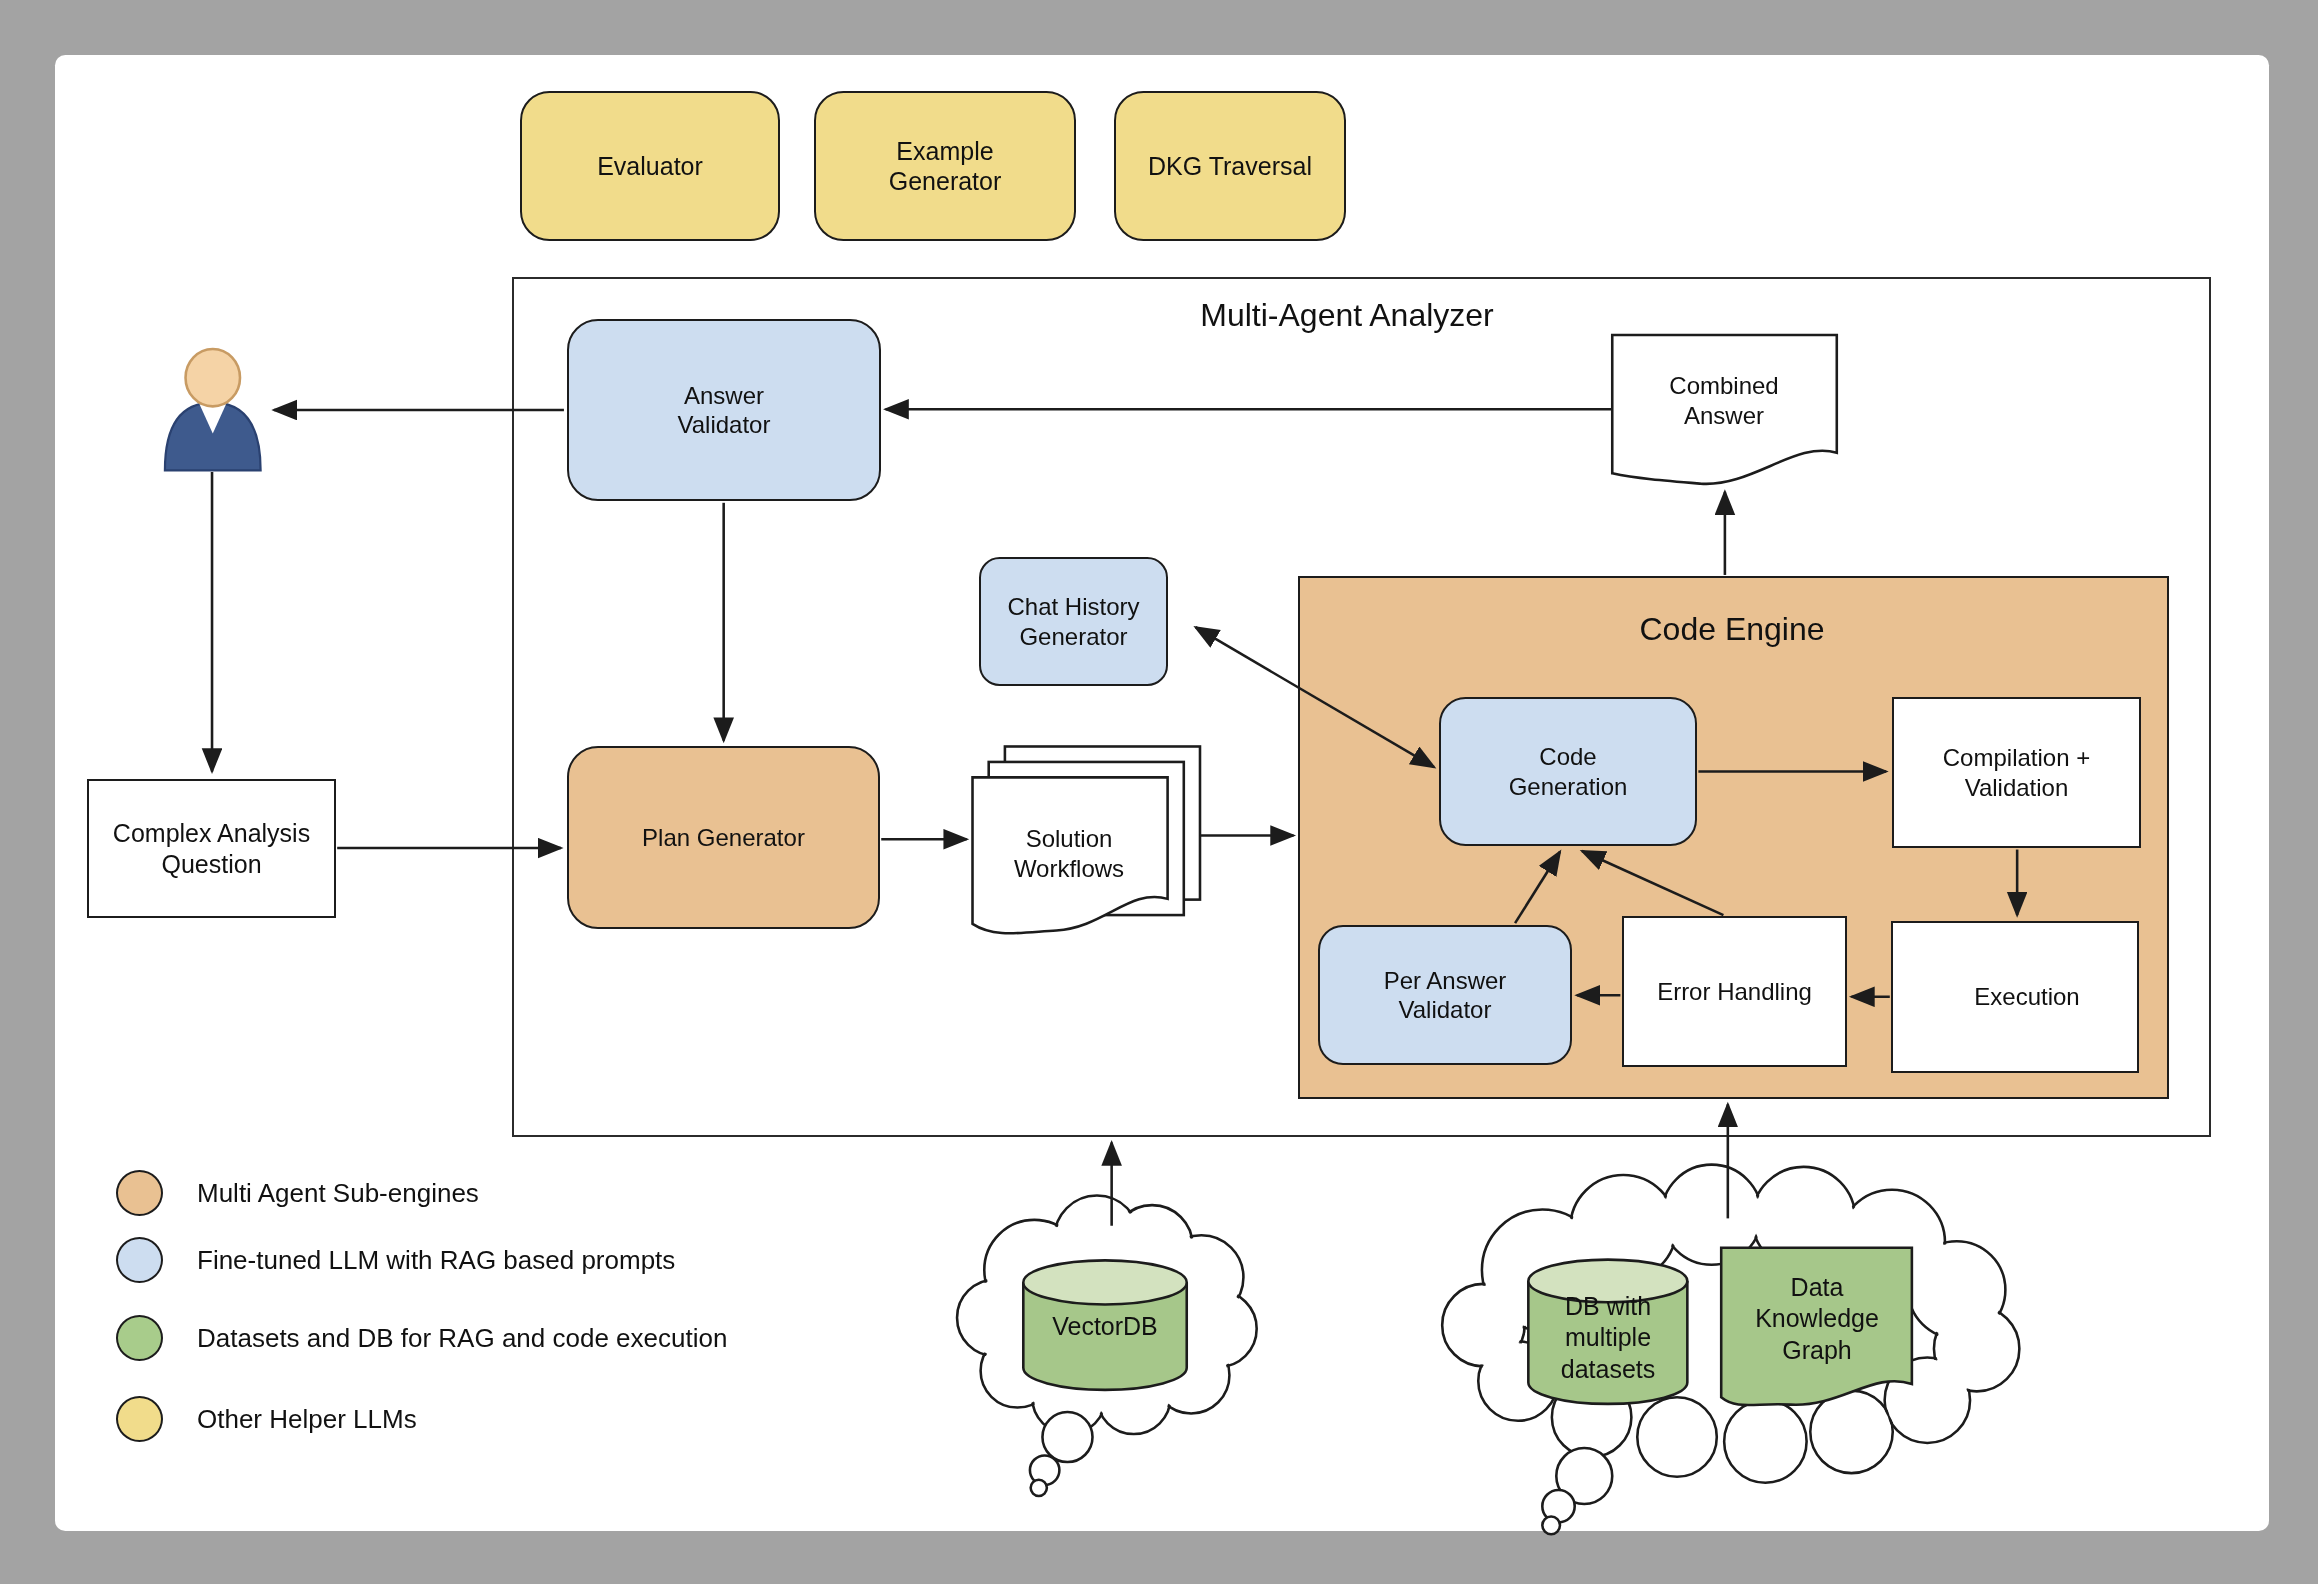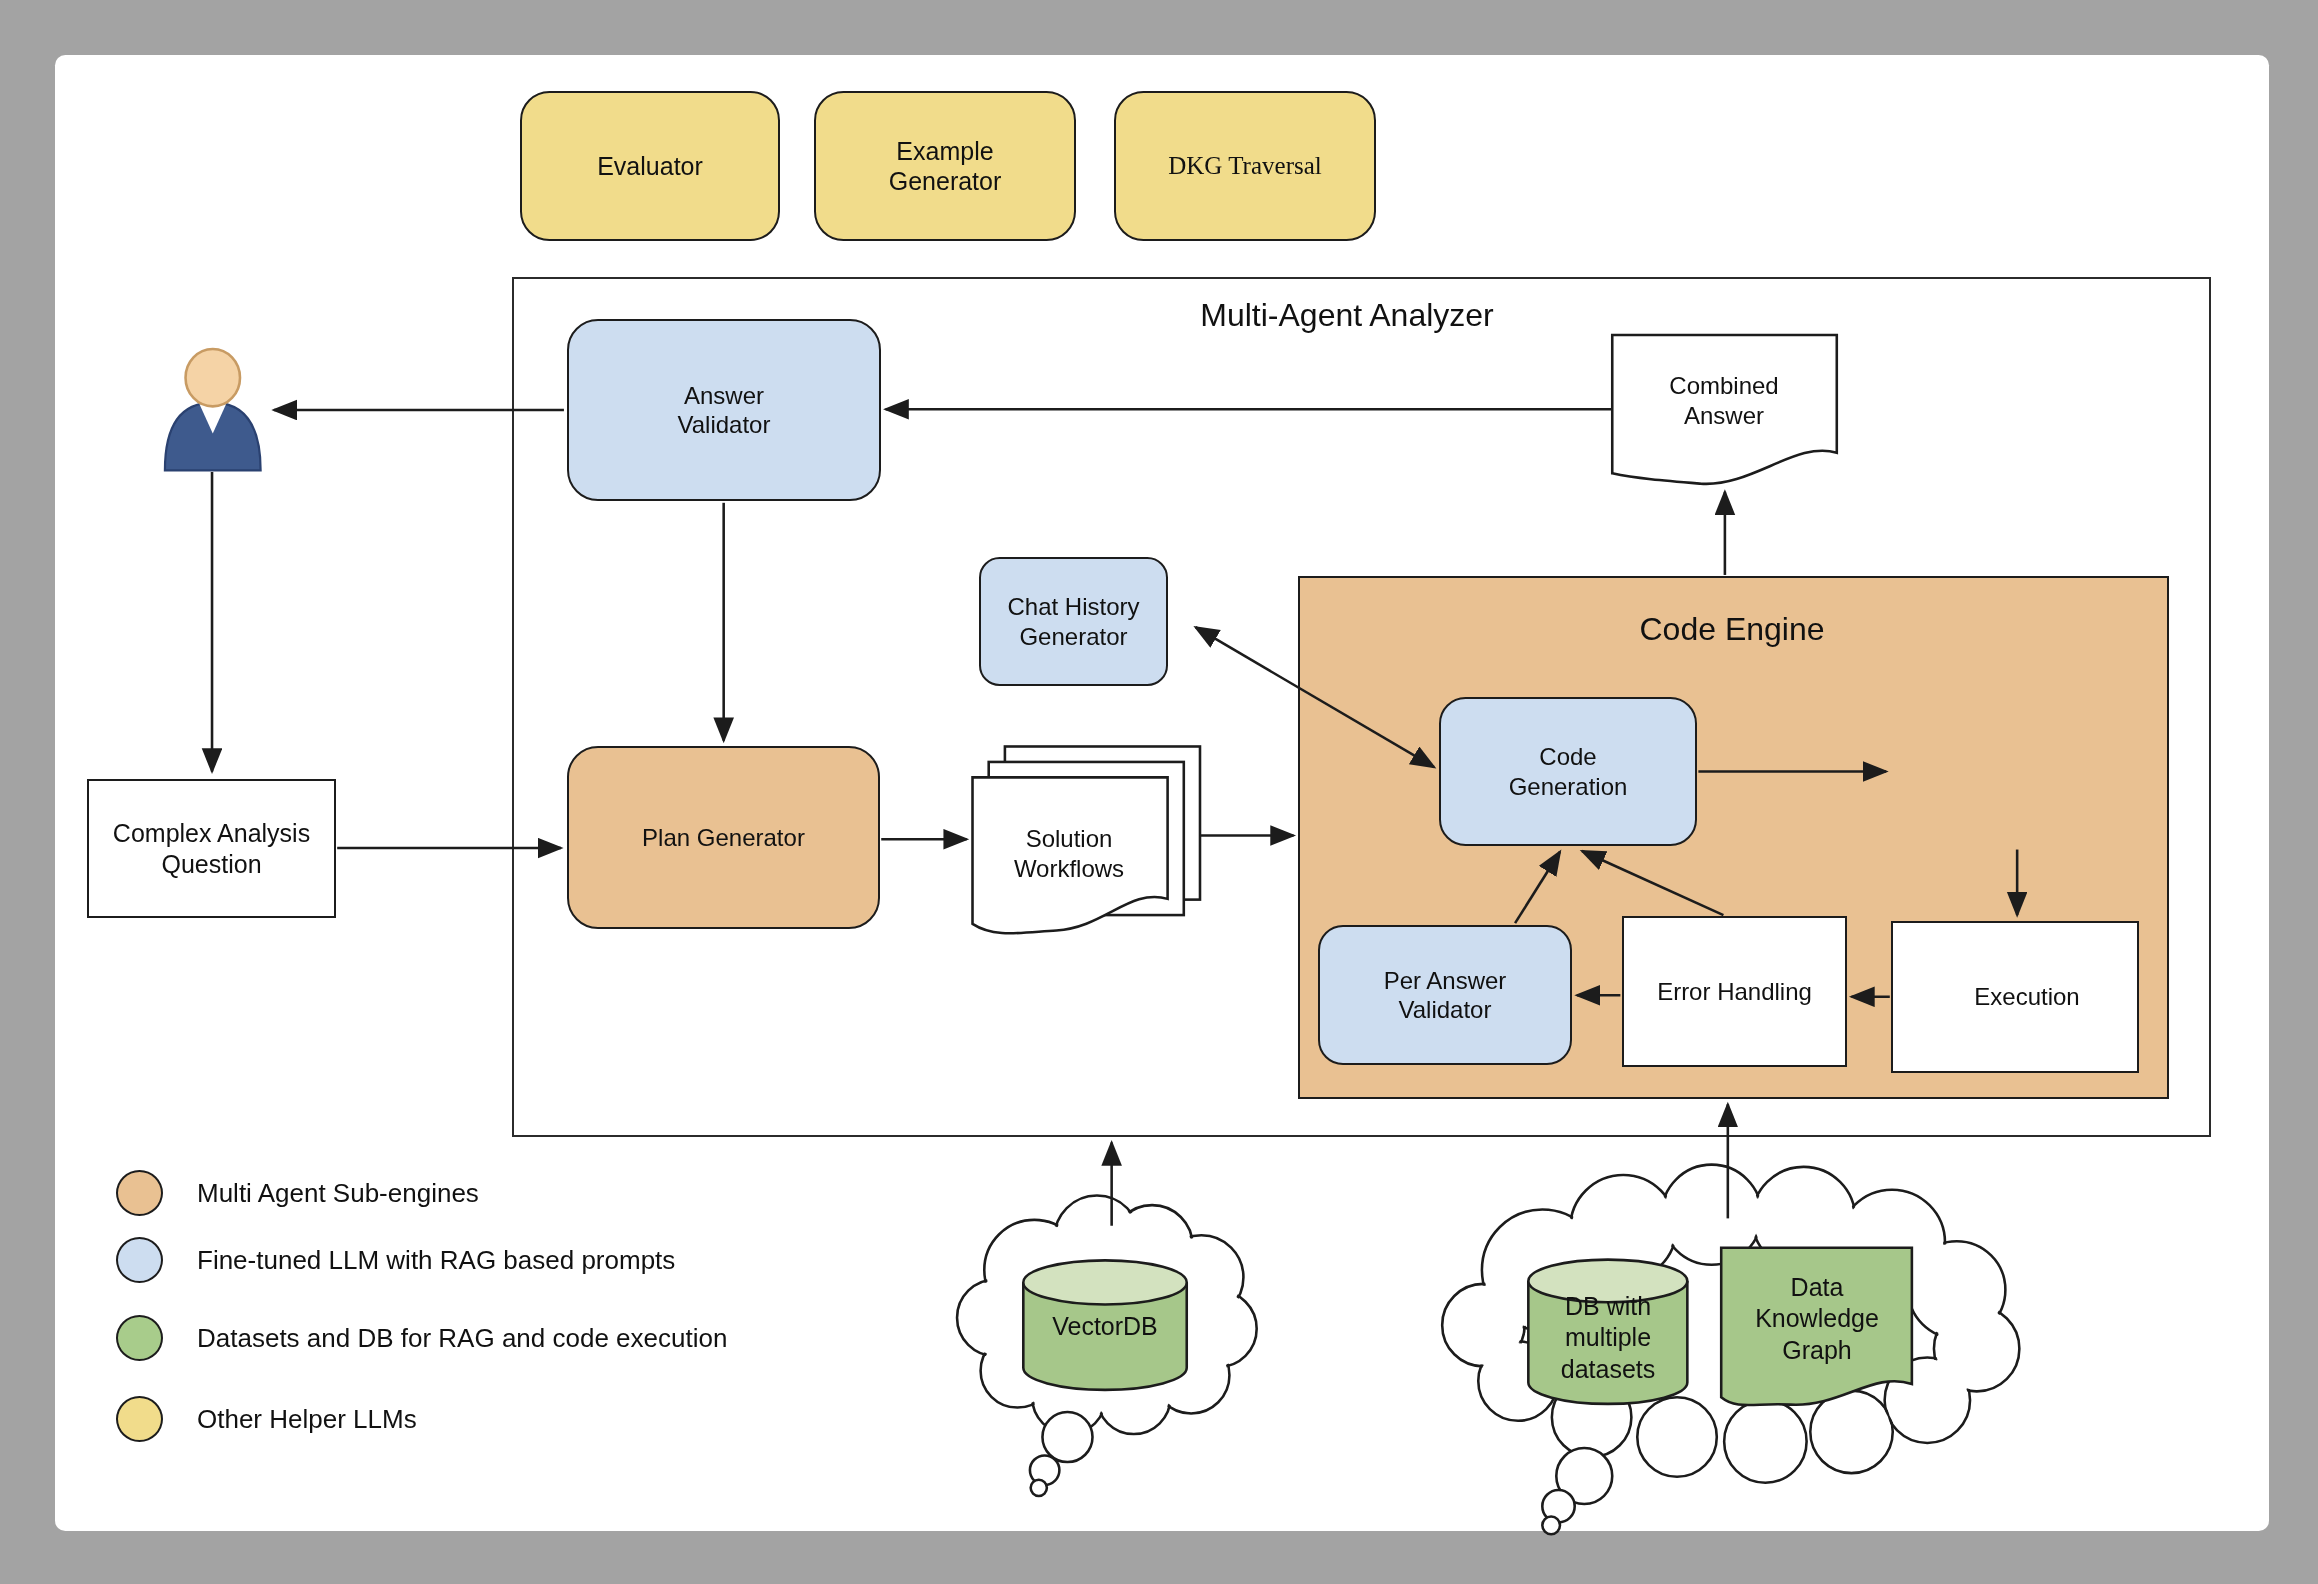--- a/index.html
+++ b/index.html
@@ -32,21 +32,21 @@
 <div id="stage">
   <div id="canvas"></div>
 
   <div class="box yellow fs34" style="left:520px;top:91px;width:260px;height:150px;">
     <span>Evaluator</span>
   </div>
   <div class="box yellow fs34" style="left:814px;top:91px;width:262px;height:150px;">
     <span>Example
 Generator</span>
   </div>
-  <div class="box yellow fs34" style="left:1114px;top:91px;width:262px;height:150px;font-family:Liberation Serif, serif;">
+  <div class="box yellow fs34" style="left:1114px;top:91px;width:232px;height:150px;">
     <span>DKG Traversal</span>
   </div>
 
   <div class="frame" style="left:512px;top:277px;width:1699px;height:860px;"></div>
   <div class="titlelbl fs44" style="left:1347px;top:297px;">Multi-Agent Analyzer</div>
 
   <div class="fill-frame" style="left:1298px;top:576px;width:871px;height:523px;"></div>
   <div class="titlelbl fs44" style="left:1732px;top:611px;z-index:3;">Code Engine</div>
 
   <div class="box blue r42 fs33" style="left:567px;top:319px;width:314px;height:182px;">
@@ -60,20 +60,24 @@
   <div class="box orange r42 fs33" style="left:567px;top:746px;width:313px;height:183px;">
     <span>Plan Generator</span>
   </div>
   <div class="box white fs34" style="left:87px;top:779px;width:249px;height:139px;">
     <span>Complex Analysis
 Question</span>
   </div>
   <div class="box blue r36 fs33" style="left:1439px;top:697px;width:258px;height:149px;">
     <span>Code
 Generation</span>
+  </div>
+  <div class="box white fs33" style="left:1892px;top:697px;width:249px;height:151px;">
+    <span>Compilation +
+Validation</span>
   </div>
   <div class="box white fs33" style="left:1891px;top:921px;width:248px;height:152px;padding-left:24px;">
     <span>Execution</span>
   </div>
   <div class="box white fs33" style="left:1622px;top:916px;width:225px;height:151px;">
     <span>Error Handling</span>
   </div>
   <div class="box blue r34 fs33" style="left:1318px;top:925px;width:254px;height:140px;">
     <span>Per Answer
 Validator</span>

